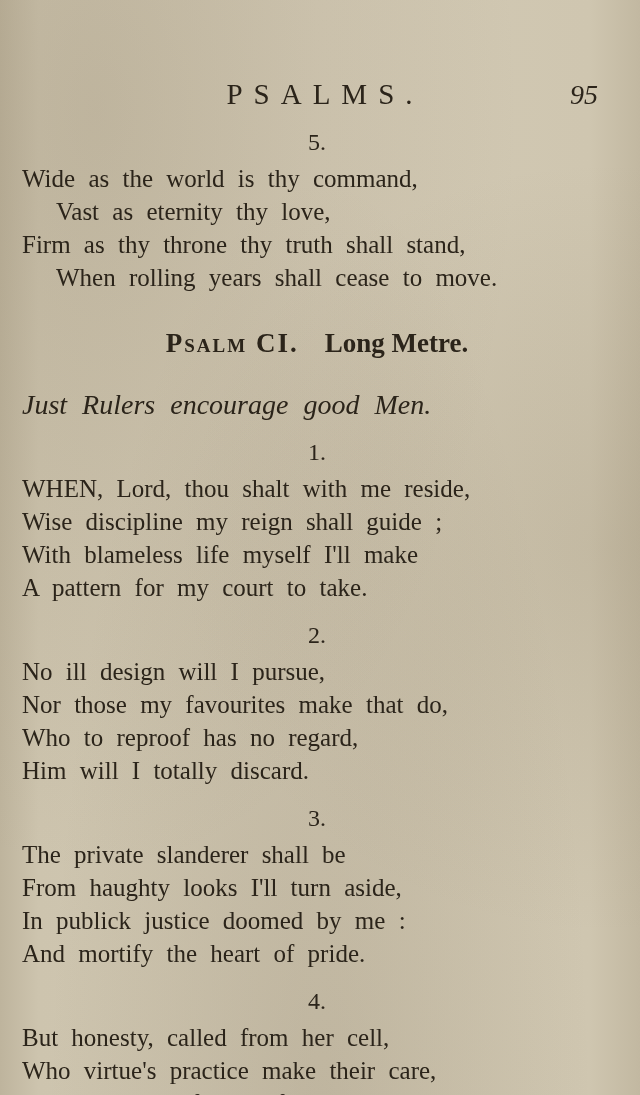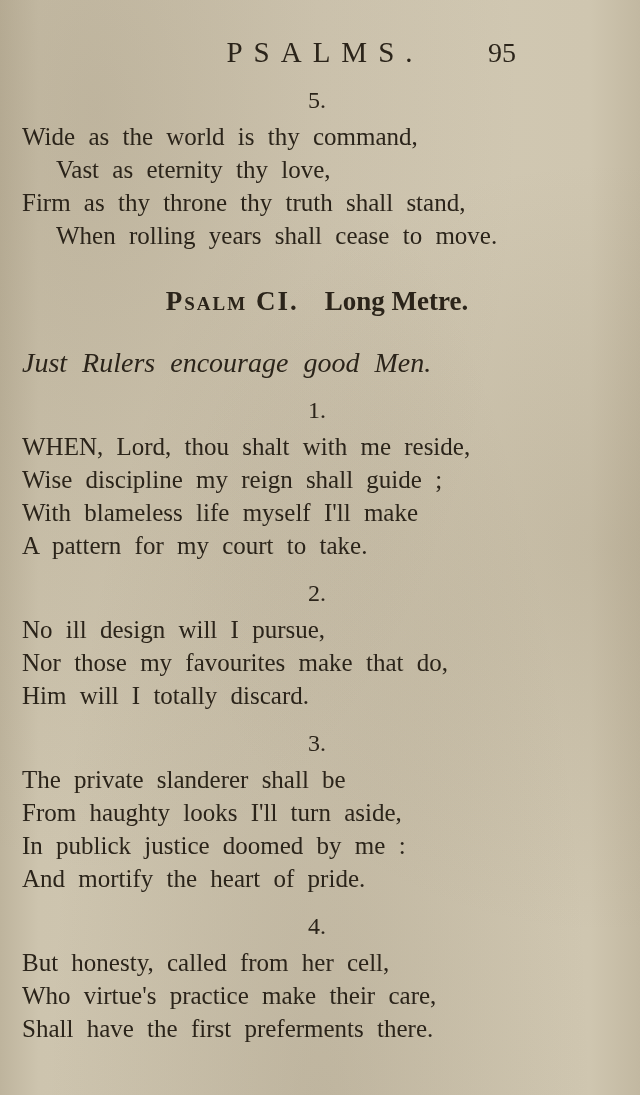--- a/index.html
+++ b/index.html
@@ -28,24 +28,26 @@
     align-items: baseline;
     margin-bottom: 4px;
   }
   .head-spacer { flex: 0 0 140px; }
   .head-title {
     flex: 1;
     text-align: center;
     font-size: 29px;
     letter-spacing: 11px;
     font-variant: small-caps;
+    margin-top: 42px;
   }
   .head-page {
     flex: 0 0 110px;
-    text-align: left;
+    text-align: right;
+    font-style: italic;
     font-size: 28px;
     padding-right: 14px;
   }
   .stanza-number {
     text-align: center;
     font-size: 24px;
     margin: 18px 0 6px 0;
   }
   .verse-line {
     font-size: 25px;
@@ -101,20 +103,21 @@
     <div class="verse-line">WHEN, Lord, thou shalt with me reside,</div>
     <div class="verse-line">Wise discipline my reign shall guide ;</div>
     <div class="verse-line">With blameless life myself I'll make</div>
     <div class="verse-line">A pattern for my court to take.</div>
   </div>
 
   <div class="stanza">
     <div class="stanza-number">2.</div>
     <div class="verse-line">No ill design will I pursue,</div>
     <div class="verse-line">Nor those my favourites make that do,</div>
+    <div class="verse-line">Who to reproof has no regard,</div>
     <div class="verse-line">Him will I totally discard.</div>
   </div>
 
   <div class="stanza">
     <div class="stanza-number">3.</div>
     <div class="verse-line">The private slanderer shall be</div>
     <div class="verse-line">From haughty looks I'll turn aside,</div>
     <div class="verse-line">In publick justice doomed by me :</div>
     <div class="verse-line">And mortify the heart of pride.</div>
   </div>

